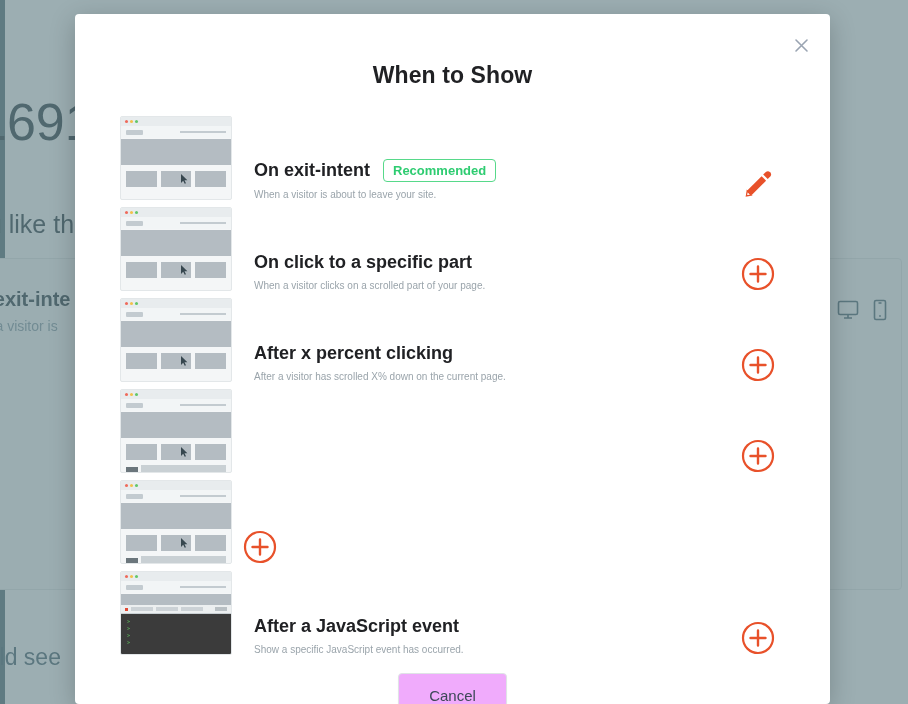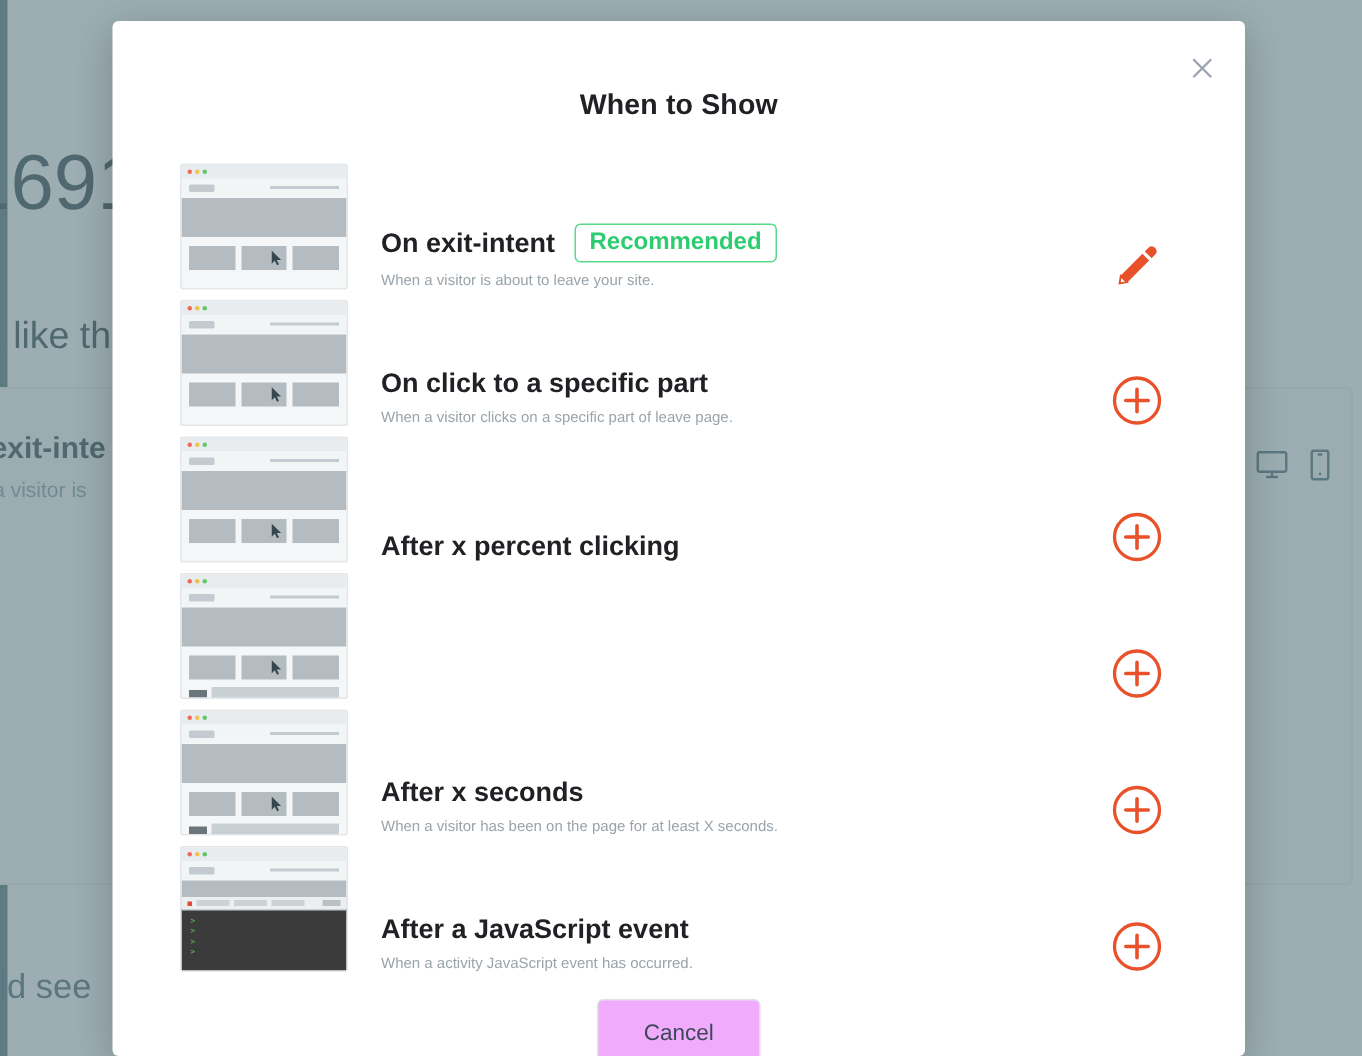--- a/index.html
+++ b/index.html
@@ -111,25 +111,25 @@
     align-items: center;
     justify-content: center;
     cursor: pointer;
     color: #9aa4b2;
     background: none;
     border: none;
     padding: 0;
   }
   .modal-title {
     text-align: center;
-    font-size: 19px;
+    font-size: 23px;
     font-weight: bold;
     color: #202124;
-    margin: 12px;
-    padding-top: 34px;
+    margin: 0;
+    padding-top: 48px;
     letter-spacing: 0.1px;
   }
 
   .option-list {
     margin-top: 20px;
     padding: 0 44px 0 45px;
   }
   .option-row {
     display: flex;
     align-items: flex-end;
@@ -255,21 +255,21 @@
     align-items: center;
     gap: 13px;
   }
   .option-title {
     font-size: 18px;
     font-weight: bold;
     color: #202124;
     white-space: nowrap;
   }
   .badge-recommended {
-    font-size: 16px;
+    font-size: 13px;
     font-weight: bold;
     color: #2ecc71;
     border: 1px solid #57d98a;
     border-radius: 4px;
     padding: 4px 9px 4px 9px;
     line-height: 1;
     white-space: nowrap;
   }
   .option-desc {
     margin-top: 7px;
@@ -410,21 +410,21 @@
             <div class="thumb-lines"><i class="thumb-line"></i><i class="thumb-line"></i></div>
           </div>
           <svg class="thumb-cursor" viewBox="0 0 7 10">
             <path d="M0 0 L0 9 L2.2 6.8 L3.7 9.8 L5 9.2 L3.5 6.3 L6.4 6.3 Z" fill="#37474f"></path>
           </svg>
         </div>
         <div class="option-text">
           <div class="option-head">
             <span class="option-title">On click to a specific part</span>
           </div>
-          <div class="option-desc">When a visitor clicks on a specific part of leave page.</div>
+          <div class="option-desc">When a visitor clicks on a scrolled part of your page.</div>
         </div>
         <div class="option-action">
           <svg width="34" height="34" viewBox="0 0 34 34">
             <circle cx="17" cy="17" r="15" fill="none" stroke="#e8512a" stroke-width="2.2"></circle>
             <path d="M17 9.5 V24.5 M9.5 17 H24.5" stroke="#e8512a" stroke-width="2.4" stroke-linecap="round"></path>
           </svg>
         </div>
       </div>
 
       <div class="option-row">
@@ -448,20 +448,21 @@
             <div class="thumb-lines"><i class="thumb-line"></i><i class="thumb-line"></i></div>
           </div>
           <svg class="thumb-cursor" viewBox="0 0 7 10">
             <path d="M0 0 L0 9 L2.2 6.8 L3.7 9.8 L5 9.2 L3.5 6.3 L6.4 6.3 Z" fill="#37474f"></path>
           </svg>
         </div>
         <div class="option-text">
           <div class="option-head">
             <span class="option-title">After x percent clicking</span>
           </div>
+          <div class="option-desc">After a visitor has scrolled X% down on the current page.</div>
         </div>
         <div class="option-action">
           <svg width="34" height="34" viewBox="0 0 34 34">
             <circle cx="17" cy="17" r="15" fill="none" stroke="#e8512a" stroke-width="2.2"></circle>
             <path d="M17 9.5 V24.5 M9.5 17 H24.5" stroke="#e8512a" stroke-width="2.4" stroke-linecap="round"></path>
           </svg>
         </div>
       </div>
 
       <div class="option-row">
@@ -520,26 +521,20 @@
                 <i class="thumb-card"></i>
               </div>
             <div class="thumb-formrow">
                 <i class="thumb-formlabel"></i>
                 <i class="thumb-forminput"></i>
               </div>
           </div>
           <svg class="thumb-cursor" viewBox="0 0 7 10">
             <path d="M0 0 L0 9 L2.2 6.8 L3.7 9.8 L5 9.2 L3.5 6.3 L6.4 6.3 Z" fill="#37474f"></path>
           </svg>
-        </div>
-        <div class="option-text">
-          <div class="option-head">
-            <span class="option-title">After x seconds</span>
-          </div>
-          <div class="option-desc">When a visitor has been on the page for at least X seconds.</div>
         </div>
         <div class="option-action">
           <svg width="34" height="34" viewBox="0 0 34 34">
             <circle cx="17" cy="17" r="15" fill="none" stroke="#e8512a" stroke-width="2.2"></circle>
             <path d="M17 9.5 V24.5 M9.5 17 H24.5" stroke="#e8512a" stroke-width="2.4" stroke-linecap="round"></path>
           </svg>
         </div>
       </div>
 
       <div class="option-row">
@@ -574,21 +569,21 @@
                 <span>&gt;</span>
                 <span>&gt;</span>
                 <span>&gt;</span>
             </div>
           </div>
         </div>
         <div class="option-text">
           <div class="option-head">
             <span class="option-title">After a JavaScript event</span>
           </div>
-          <div class="option-desc">When a activity JavaScript event has occurred.</div>
+          <div class="option-desc">Show a specific JavaScript event has occurred.</div>
         </div>
         <div class="option-action">
           <svg width="34" height="34" viewBox="0 0 34 34">
             <circle cx="17" cy="17" r="15" fill="none" stroke="#e8512a" stroke-width="2.2"></circle>
             <path d="M17 9.5 V24.5 M9.5 17 H24.5" stroke="#e8512a" stroke-width="2.4" stroke-linecap="round"></path>
           </svg>
         </div>
       </div>
 
     </div>

